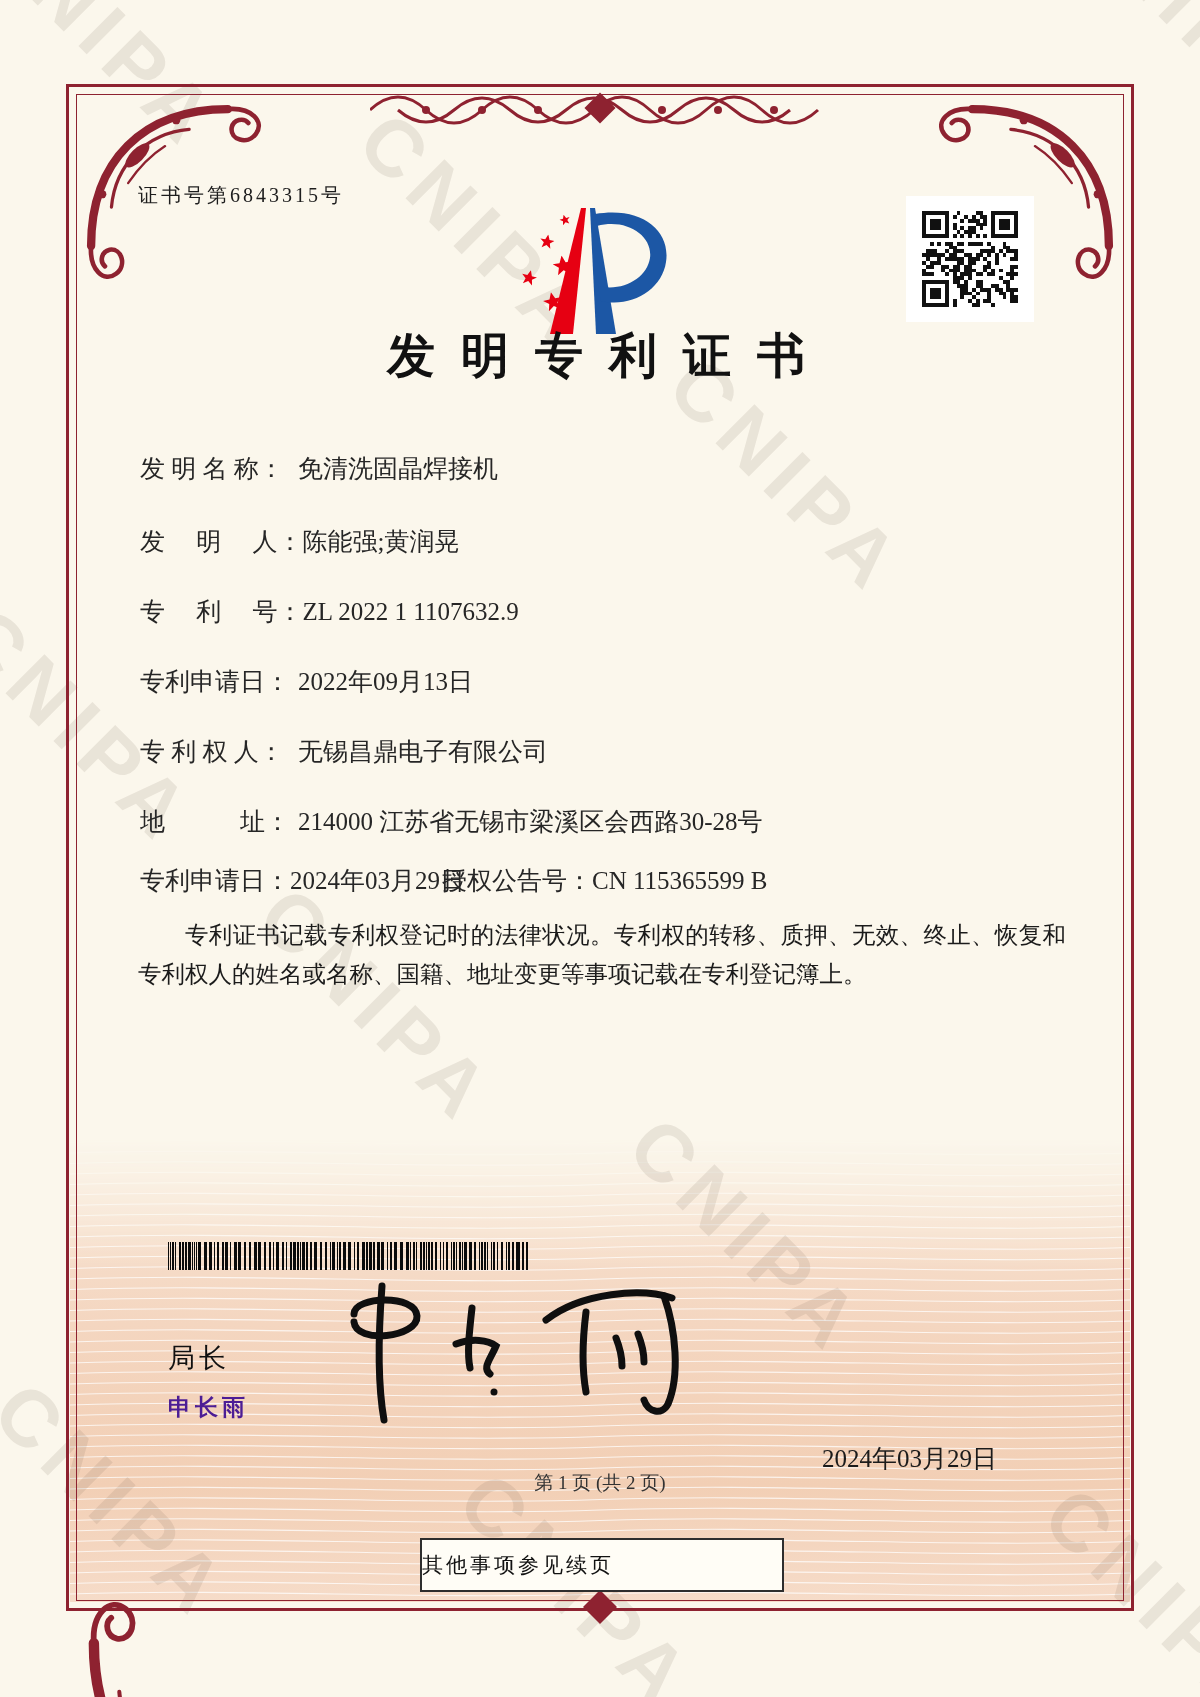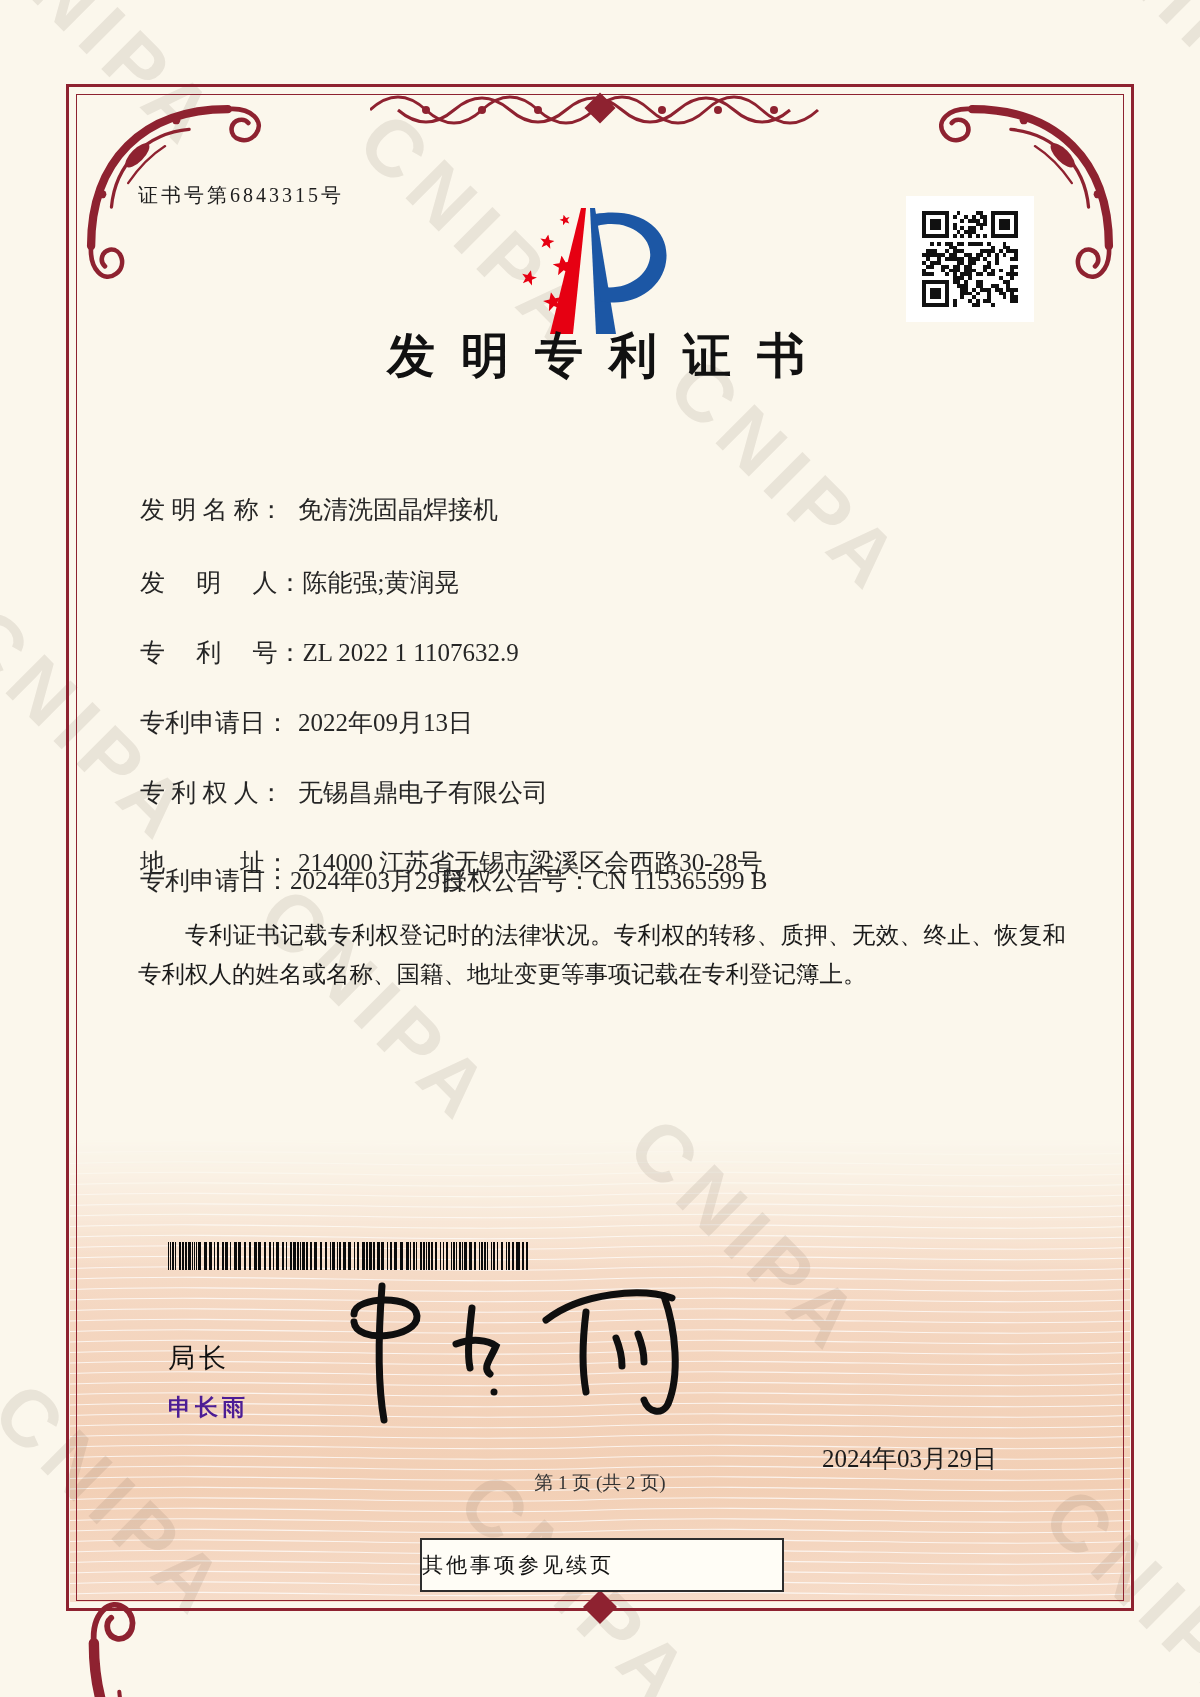--- a/index.html
+++ b/index.html
@@ -39,21 +39,21 @@
   .cert-no{position:absolute; left:138px; top:182px; font-size:20px; letter-spacing:3px; z-index:5;}
   .logo{position:absolute; left:503px; top:200px; width:172px; height:142px; z-index:5;}
   .qr-box{position:absolute; left:906px; top:196px; width:128px; height:126px;
     background:#ffffff; z-index:5; display:flex; align-items:center; justify-content:center;}
   .title{position:absolute; left:0; width:1200px; top:324px; text-align:center;
     font-size:48px; font-weight:700; letter-spacing:26px; padding-left:18px;
     box-sizing:border-box; color:#111; z-index:5;}
   
   .fields{position:absolute; left:140px; top:452px; width:930px; z-index:5;}
   .frow{position:absolute; left:0; font-size:25px; white-space:nowrap; color:#262626;}
-  .frow .lab{display:inline-block; min-width:158px;margin-top:41px;}
+  .frow .lab{display:inline-block; min-width:158px;}
   .grant2{position:absolute; left:302px; top:0;}
   
   .paras{position:absolute; left:138px; top:916px; width:928px; z-index:5;
     font-size:23.5px; line-height:39px; text-align:justify; color:#1b1b1b;}
   .paras p{margin:0 0 14px 0; text-indent:2em;}
   
   .barcode{position:absolute; left:168px; top:1242px; width:366px; height:28px; z-index:5;}
   
   .sig-title{position:absolute; left:168px; top:1340px; font-size:27px; font-weight:400;
     font-family:"Liberation Sans","DejaVu Sans",sans-serif; color:#111; z-index:5; letter-spacing:4px;}

